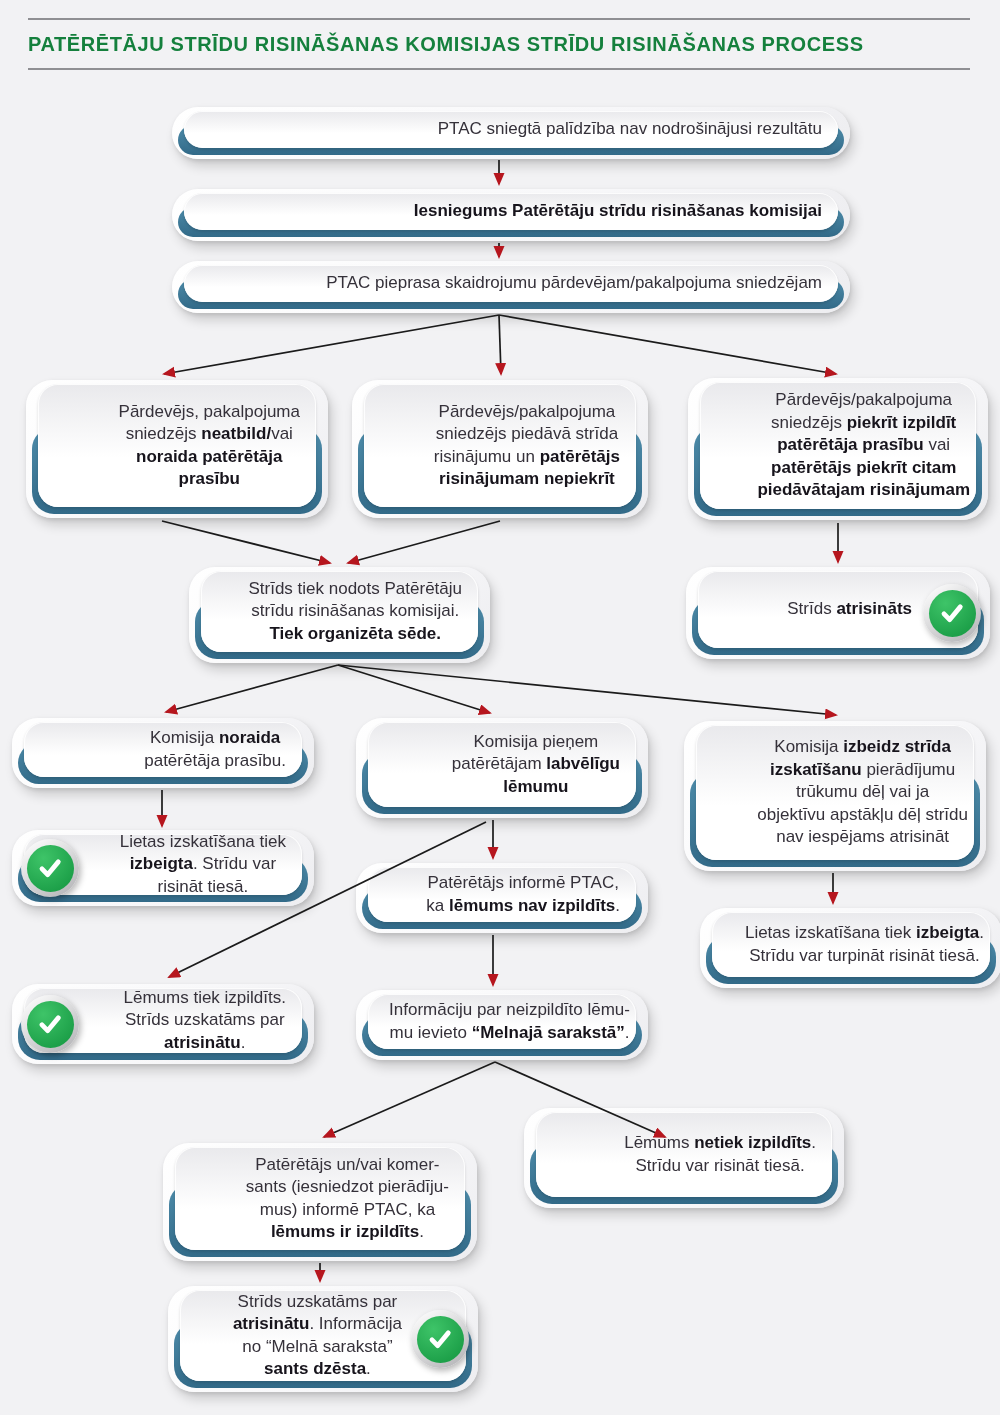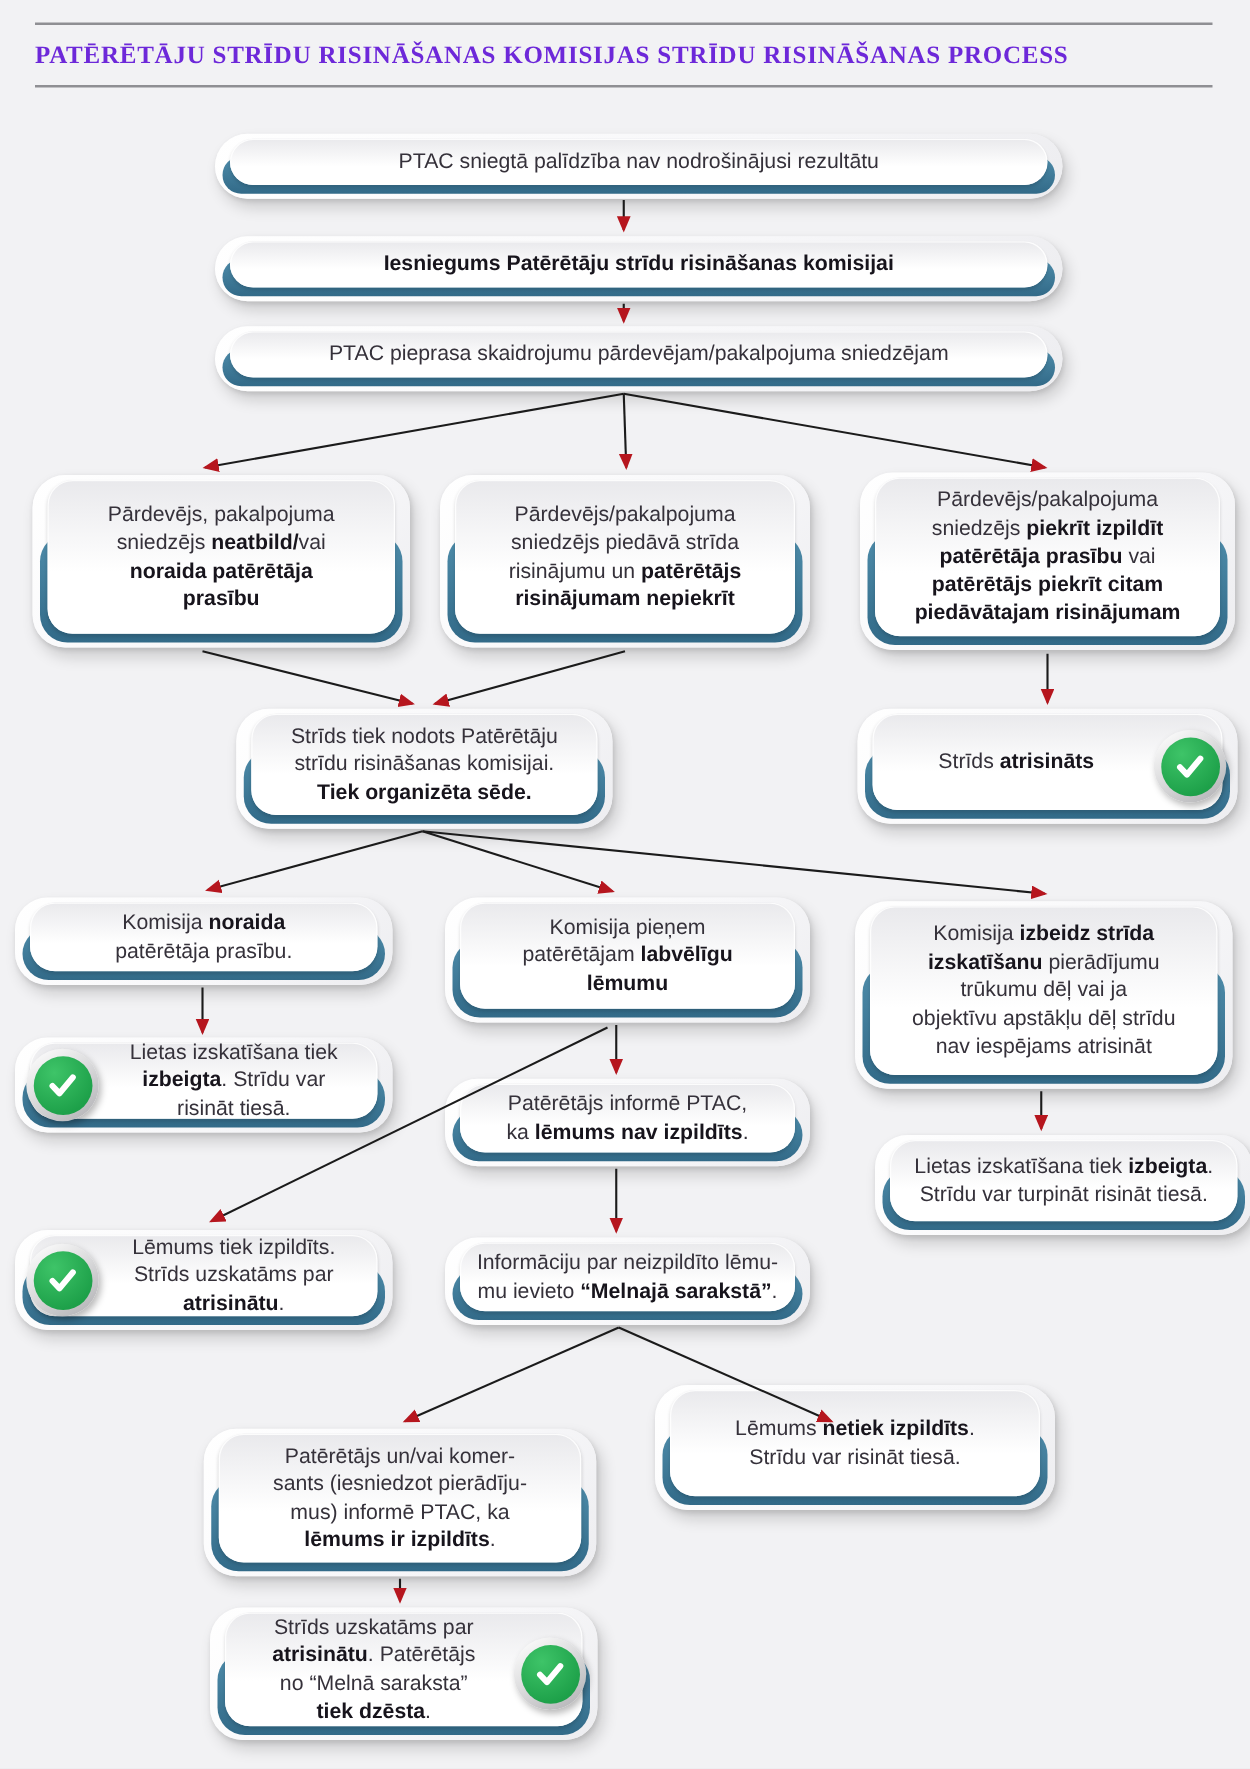--- a/index.html
+++ b/index.html
@@ -6,41 +6,40 @@
   .canvas{
     position:relative;width:1000px;height:1415px;margin:0 auto;
     background:#f2f2f4;overflow:hidden;
     font-family:"Liberation Sans","DejaVu Sans",sans-serif;
   }
   
   .title{
     position:absolute;left:28px;top:18px;width:942px;
     border-top:2px solid #8f8f93;border-bottom:2px solid #8f8f93;
     padding:13px 0 12px 0;
-    font-size:20px;font-weight:800;letter-spacing:0.6px;color:#6d28d9;
+    font-size:20px;font-weight:800;letter-spacing:0.6px;color:#15803d;
     white-space:nowrap;
-    font-family:Liberation Serif, serif;
   }
   
   .node{
     position:absolute;border-radius:26px;
     background:linear-gradient(135deg,#ffffff 0%,#f7f7f9 60%,#ededf0 100%);
     box-shadow:4px 7px 12px rgba(0,0,0,.16),1px 2px 4px rgba(0,0,0,.10);
   }
   .teal{
     position:absolute;left:6px;right:6px;bottom:4px;top:34%;
     border-radius:22px;
     background:linear-gradient(180deg,#4e8caa 0%,#326a88 100%);
   }
   .panel{
     position:absolute;left:12px;right:12px;top:4px;bottom:11px;
     border-radius:20px;
     background:linear-gradient(180deg,#e9e9ec 0%,#ffffff 60%);
     box-shadow:inset 0 0 0 1px rgba(255,255,255,.85),0 2px 3px rgba(0,0,0,.14);
-    display:flex;align-items:center;justify-content:center;
+    display:flex;align-items:center;justify-content:flex-end;
     text-align:center;padding:4px 16px;box-sizing:border-box;
   }
   .panel.tight{padding:4px 6px;}
   .txt{
     font-size:17px;line-height:1.32;color:#35313a;white-space:pre-line;
   }
   .txt .b{font-weight:700;color:#17141c;}
   
   .check{
     position:absolute;top:50%;transform:translateY(-50%);
@@ -272,23 +271,23 @@
     <div class="panel">
         <div class="txt"><span>Lēmums </span><span class="b">netiek izpildīts</span><span>.
 Strīdu var risināt tiesā.</span></div>
       </div>
   </div>
 
   <div class="node" style="left:168px;top:1286px;width:310px;height:106px">
     <div class="teal"></div>
     <div class="panel" style="padding-right:64px">
         <div class="txt"><span>Strīds uzskatāms par
-</span><span class="b">atrisinātu</span><span>. Patērētājs
+</span><span class="b">atrisinātu</span><span>. Informācija
 no “Melnā saraksta”
-</span><span class="b">tiek dzēsta</span><span>.</span></div>
+</span><span class="b">sants dzēsta</span><span>.</span></div>
       </div>
     <div class="check right">
       <div class="check-inner">
           <svg viewBox="0 0 24 24">
             <path d="M6 12.6l4.2 4.4 8-9.6" stroke="#ffffff" stroke-width="3.6" fill="none" stroke-linecap="round" stroke-linejoin="round"></path>
           </svg>
         </div>
     </div>
   </div>
 

